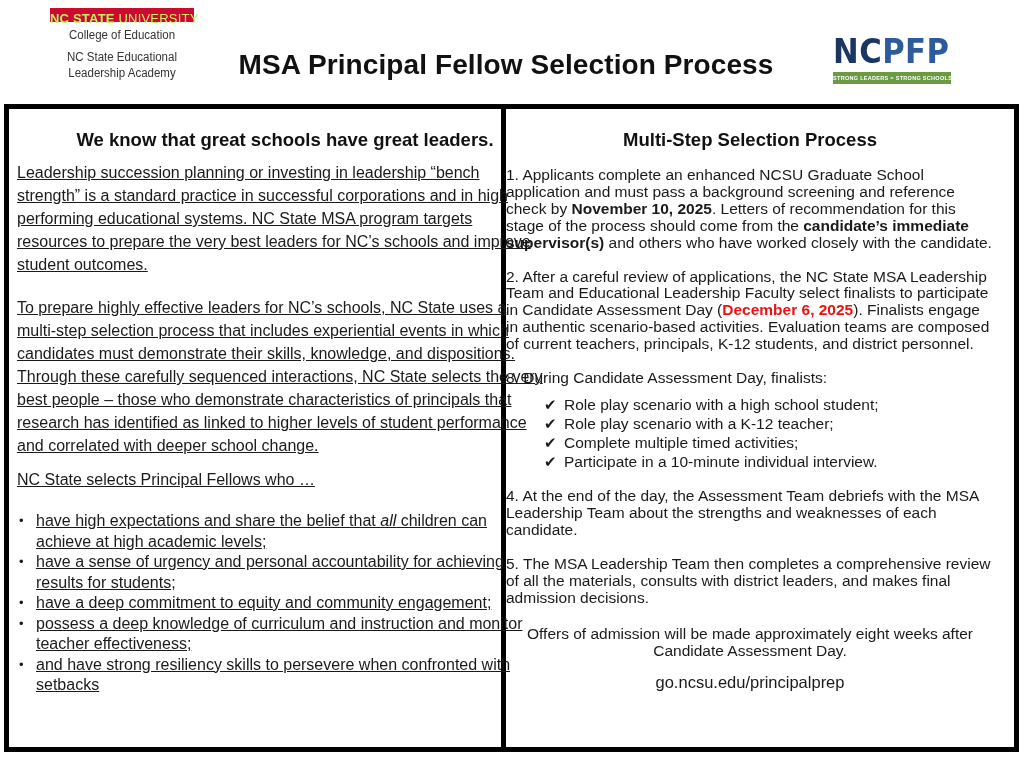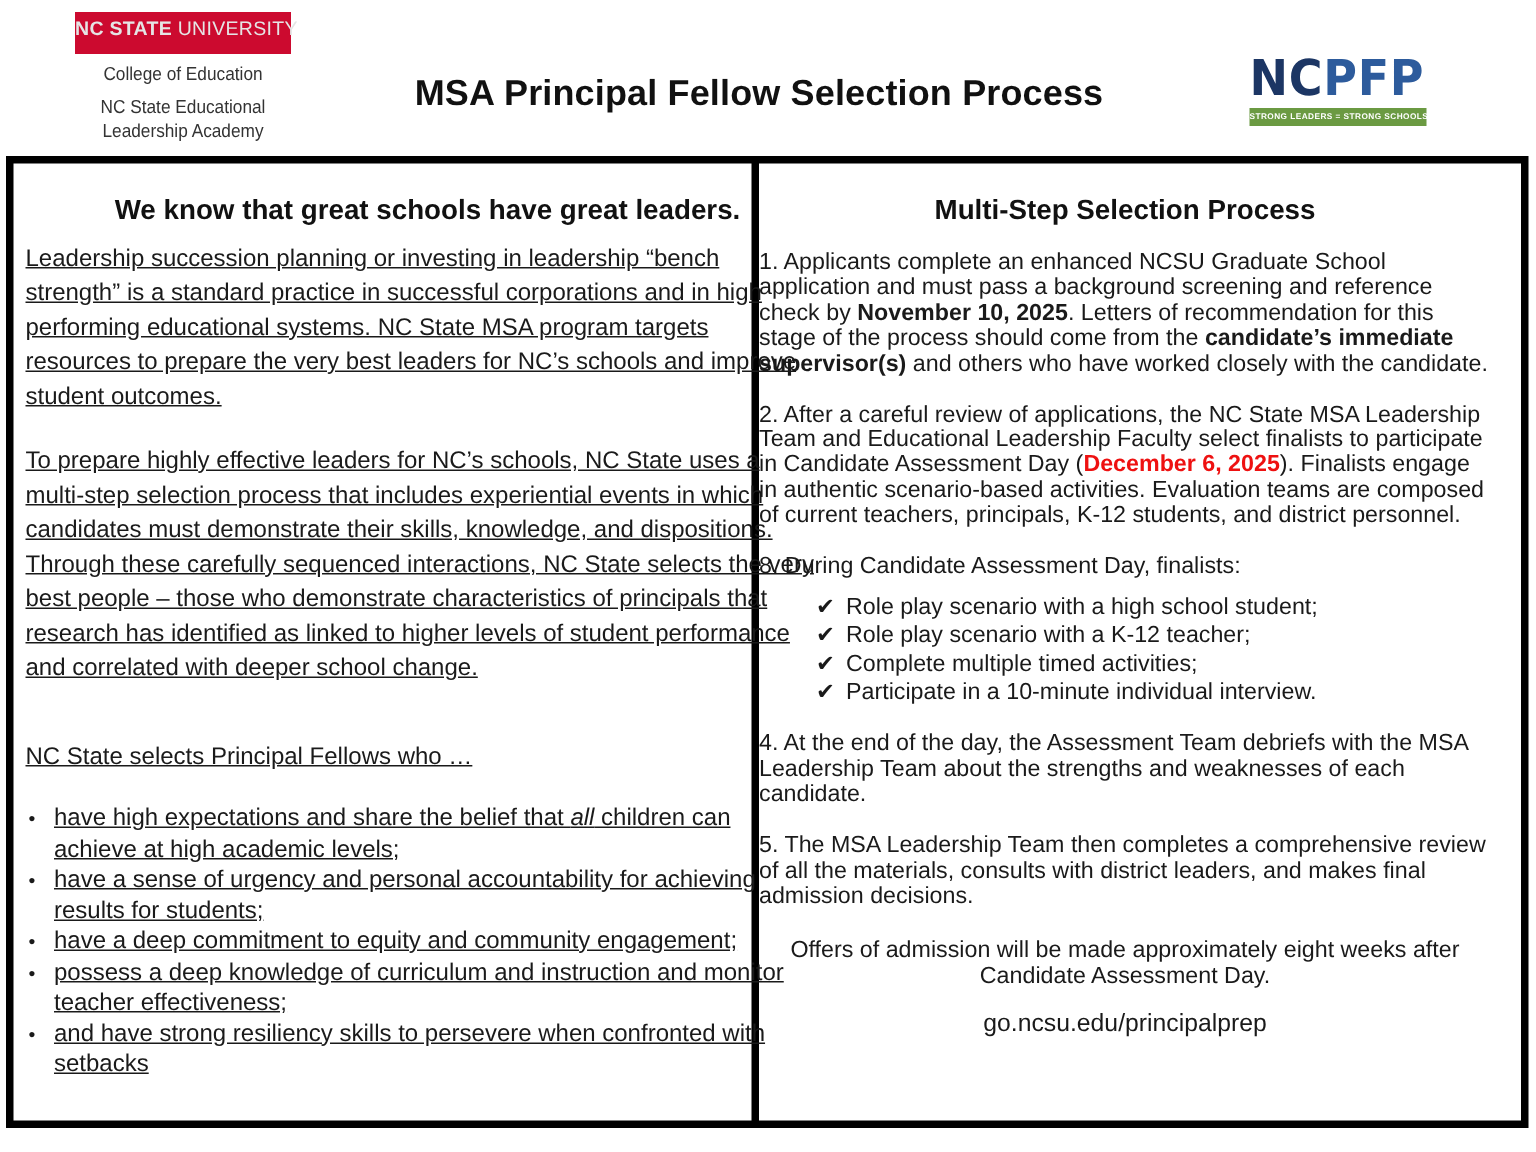--- a/index.html
+++ b/index.html
@@ -1,27 +1,27 @@
 <!DOCTYPE html>
 <html><head>
 <meta charset="utf-8">
 <style>
   * { box-sizing: border-box; margin: 0; padding: 0; }
   html, body { width: 1024px; height: 768px; background: #ffffff; overflow: hidden; }
   body { position: relative; font-family: "Liberation Sans", sans-serif; color: #1a1a1a; }
 
   
   .ncsu-logo { position: absolute; left: 50px; top: 8px; width: 144px; text-align: center; }
-  .ncsu-banner { background: #cc0a2f; color: #e5e5e5; font-size: 13px; line-height: 22px; height: 28px; letter-spacing: 0.2px; white-space: nowrap; }
+  .ncsu-banner { background: #cc0a2f; color: #bef264; font-size: 13px; line-height: 22px; height: 14px; letter-spacing: 0.2px; white-space: nowrap; }
   .ncsu-banner b { font-weight: 700; }
   .ncsu-banner span.thin { font-weight: 400; }
   .ncsu-college { font-size: 12.5px; color: #333; margin-top: 5px; line-height: 16px; transform: scaleX(0.92); }
   .ncsu-academy { font-size: 12.5px; color: #333; margin-top: 6px; line-height: 16px; transform: scaleX(0.92); }
 
-  .page-title { position: absolute; left: 0; width: 1024px; top: 49px; text-align: center; font-size: 24px; font-weight: 700; color: #111; letter-spacing: 0.1px; padding-left: 0px; }
+  .page-title { position: absolute; left: 0; width: 1024px; top: 49px; text-align: center; font-size: 28px; font-weight: 700; color: #111; letter-spacing: 0.1px; padding-left: 0px; }
   .page-title span { position: relative; left: -6px; }
 
   .ncpfp-logo { position: absolute; left: 833px; top: 36px; width: 118px; }
   .ncpfp-word { font-size: 33px; font-weight: 700; line-height: 32px; letter-spacing: 0.5px; font-family: "DejaVu Sans", sans-serif; transform: scaleX(0.93); transform-origin: left; white-space: nowrap; }
   .ncpfp-nc { color: #1c3664; }
   .ncpfp-pfp { color: #2d5b9c; }
   .ncpfp-tag { margin-top: 4px; background: #6b9a42; color: #fff; font-size: 5.5px; font-weight: 700; height: 12px; line-height: 12px; text-align: center; letter-spacing: 0.3px; white-space: nowrap; }
 
   
   .frame { position: absolute; left: 4px; top: 104px; width: 1015px; height: 648px; border: 5px solid #000; }
@@ -32,21 +32,21 @@
   .panel-right { left: 496px; width: 508px; }
 
   .panel-heading { font-size: 18.5px; font-weight: 700; text-align: center; color: #111; }
   .panel-left .panel-heading { margin-top: 20px; }
   .panel-right .panel-heading { margin-top: 20px; }
 
   .left-body { padding: 0 16px 0 8px; font-size: 16px; line-height: 23px; color: #1a1a1a; text-decoration: underline; }
   .left-body p { margin-top: 0; }
   .left-body .p1 { margin-top: 10px; }
   .left-body .p2 { margin-top: 20px; }
-  .left-body .p3 { margin-top: 36px; }
+  .left-body .p3 { margin-top: 11px; }
   .bullets { list-style: none; margin-top: 20px; }
   .bullets li { position: relative; padding-left: 19px; line-height: 20.5px; }
   .bullets li::before { content: "•"; position: absolute; left: 2px; top: 0; font-size: 13px; }
   .bullets li em { font-style: italic; }
 
   .right-body { padding: 0 10px 0 10px; font-size: 15.5px; line-height: 16.9px; color: #1a1a1a; }
   .step { margin-top: 17px; }
   .step.s1 { margin-top: 16px; }
   .step b { font-weight: 700; }
   .step .red { color: #ee1111; font-weight: 700; }

